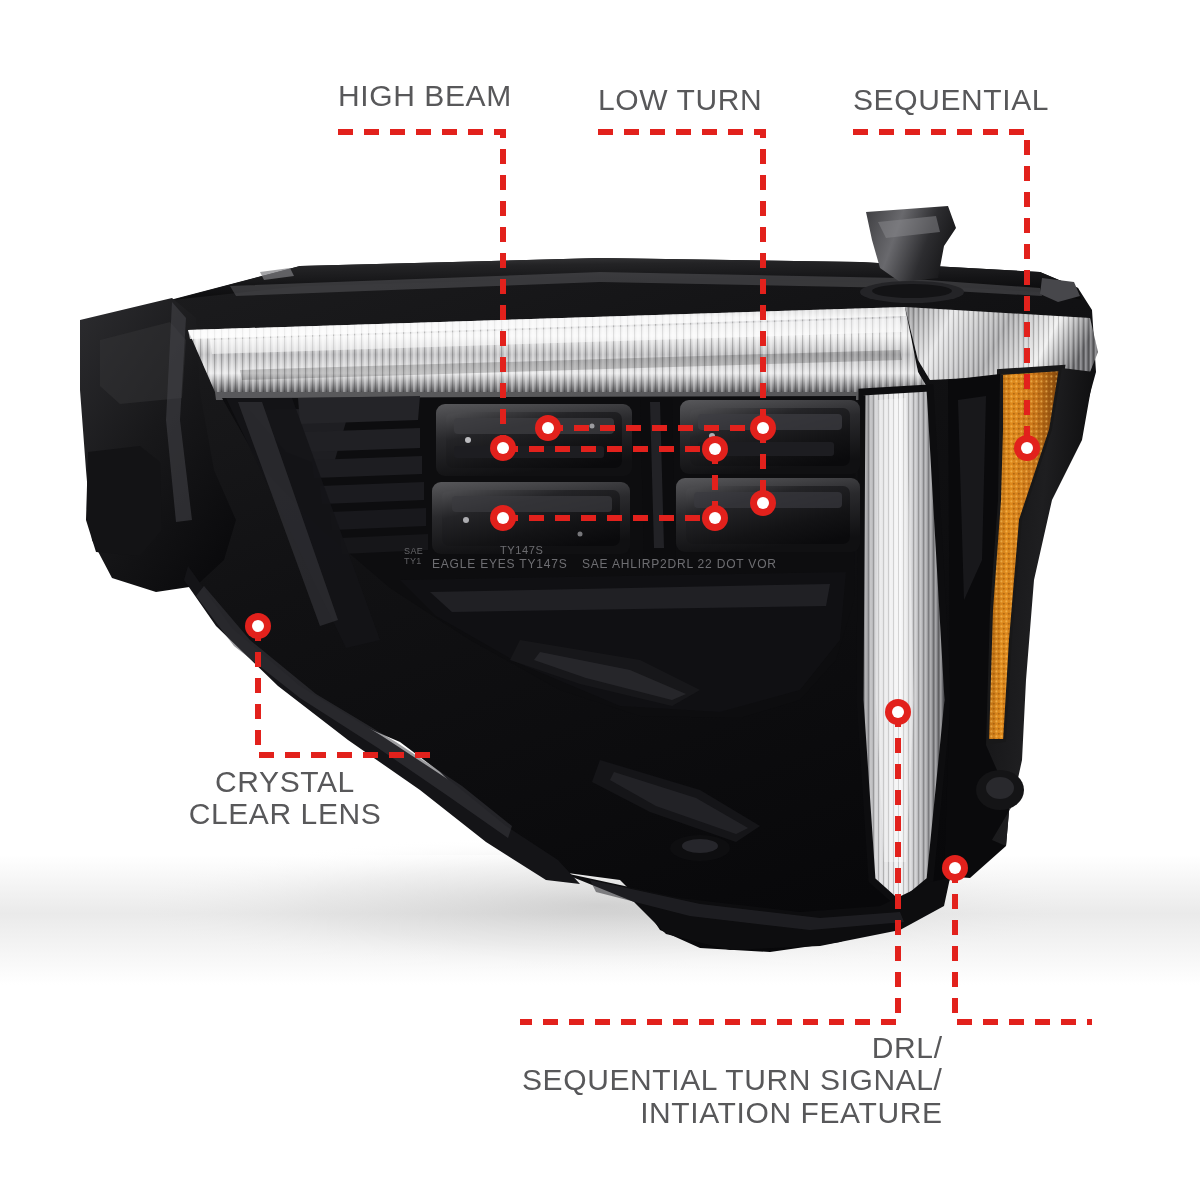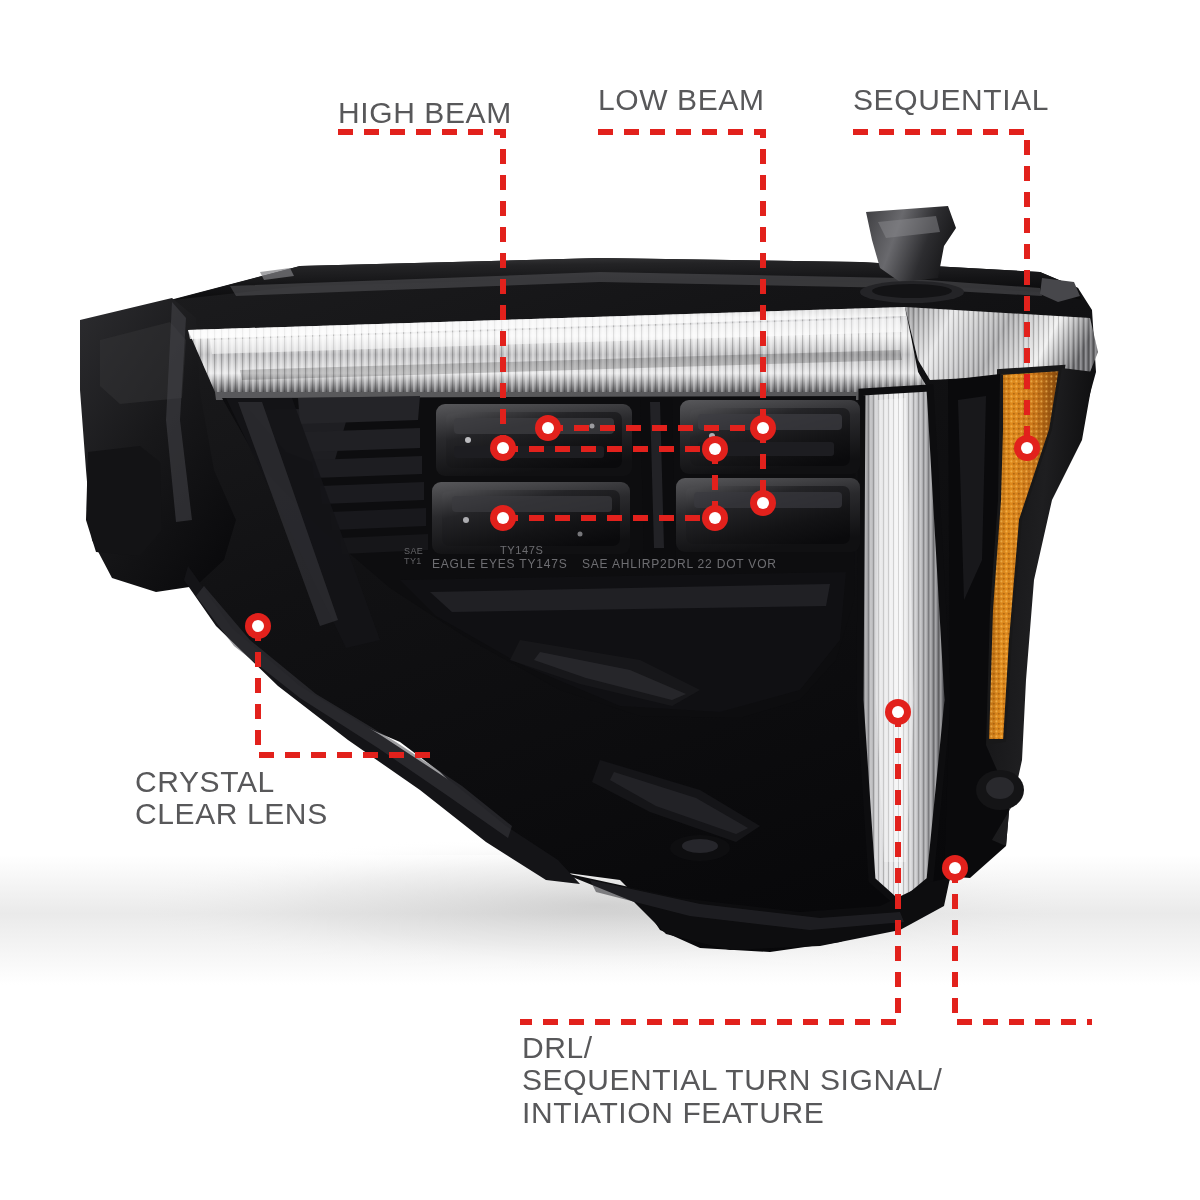--- a/index.html
+++ b/index.html
@@ -16,21 +16,21 @@
   .callout-label{
     position:absolute;
     color:#58585a;
     font-size:30px;
     letter-spacing:0.6px;
     line-height:1.08;
     white-space:pre-line;
     font-weight:400;
   }
   .cl-left{text-align:left;}
-  .cl-right{text-align:left;}
+  .cl-right{text-align:center;}
 </style>
 </head>
 <body>
 
 <div id="stage">
 
   <svg class="svg-layer" viewBox="0 0 1200 1200">
     <defs>
       <linearGradient id="gShadow" x1="0" y1="0" x2="0" y2="1">
         <stop offset="0%" stop-color="#ffffff"></stop>
@@ -374,27 +374,27 @@
         <circle cx="898" cy="712" r="13" fill="#e2211c"></circle>
           <circle cx="898" cy="712" r="6" fill="#ffffff"></circle>
       </g>
       <g>
         <circle cx="955" cy="868" r="13" fill="#e2211c"></circle>
           <circle cx="955" cy="868" r="6" fill="#ffffff"></circle>
       </g>
     </g>
   </svg>
 
-  <div class="callout-label cl-left" style="left:338px;top:97px;">HIGH BEAM</div>
-
-  <div class="callout-label cl-left" style="left:598px;top:84px;">LOW BEAM</div>
+  <div class="callout-label cl-left" style="left:338px;top:80px;">HIGH BEAM</div>
+
+  <div class="callout-label cl-left" style="left:598px;top:84px;">LOW TURN</div>
 
   <div class="callout-label cl-left" style="left:853px;top:84px;">SEQUENTIAL</div>
 
   <div class="callout-label cl-right" style="left:135px;top:766px;width:300px;">CRYSTAL
 CLEAR LENS</div>
 
-  <div class="callout-label cl-left" style="left:522px;top:1032px;">DRL/
+  <div class="callout-label cl-left" style="left:522px;top:1032px;text-align:right;">DRL/
 SEQUENTIAL TURN SIGNAL/
 INTIATION FEATURE</div>
 
 
 </div>
 
 </body></html>

